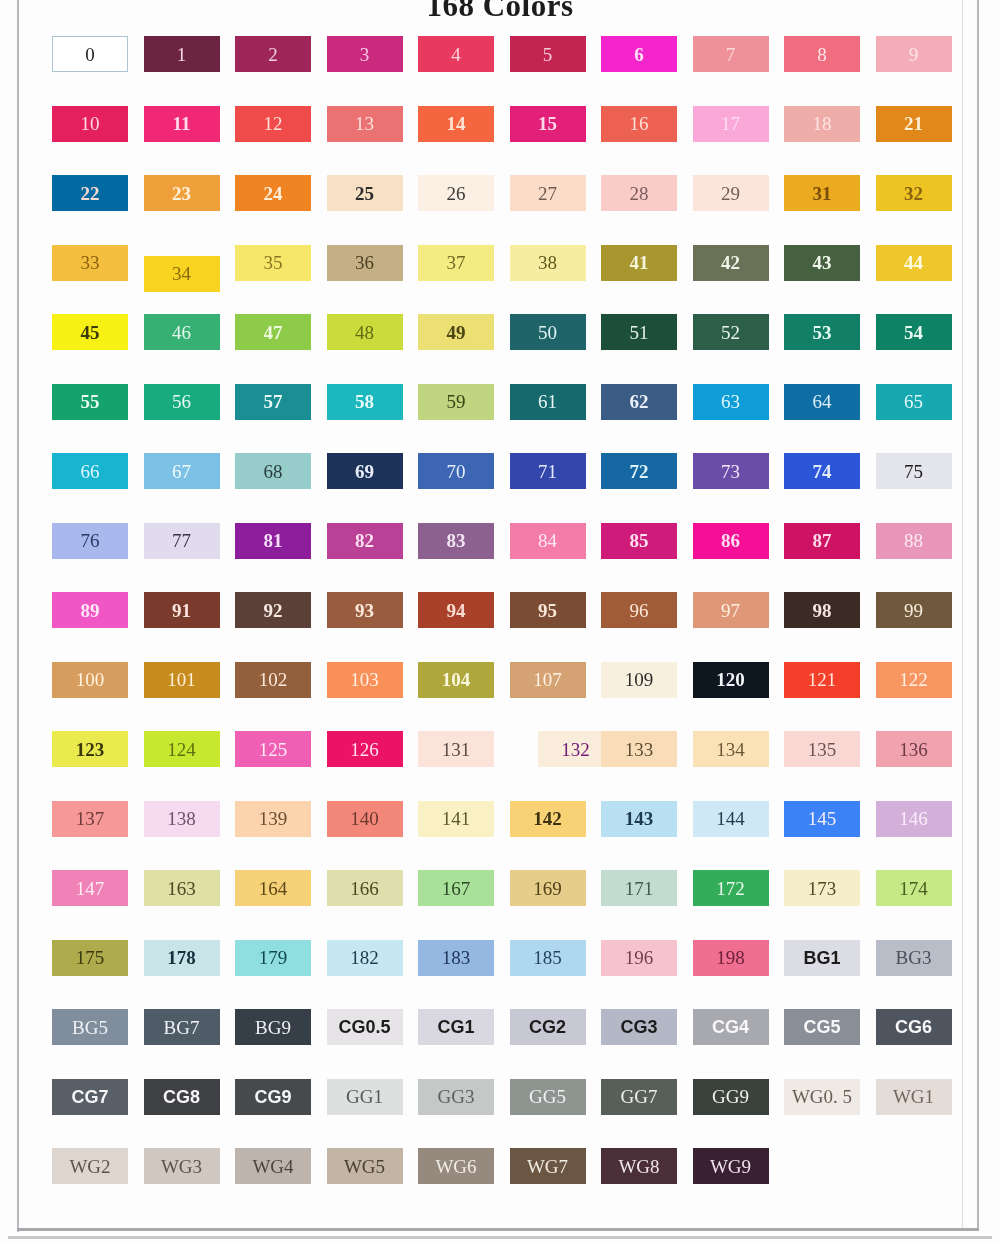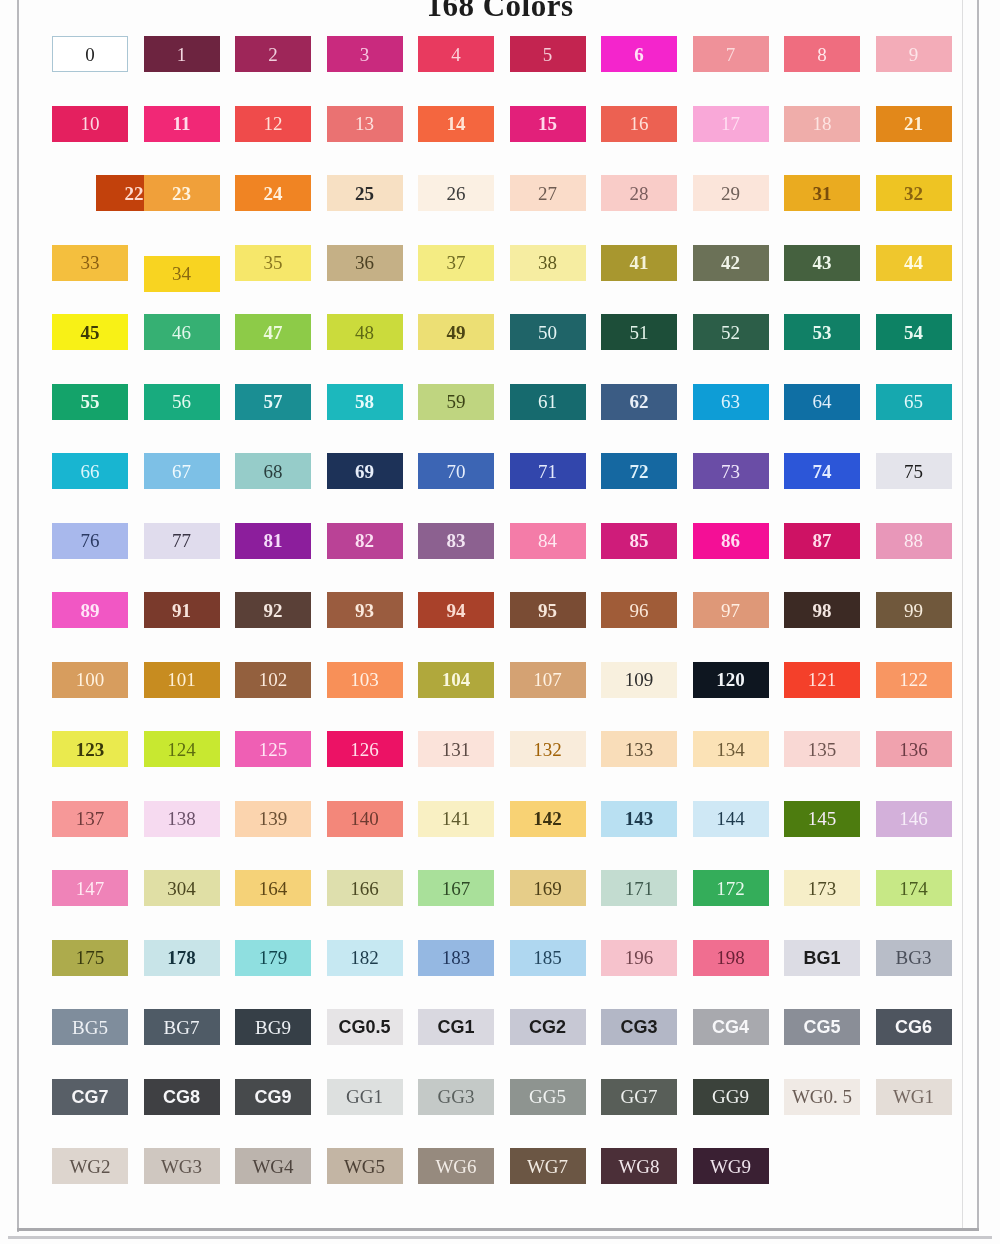--- a/index.html
+++ b/index.html
@@ -122,21 +122,21 @@
       </div>
       <div class="swatch" style="background: rgb(249, 168, 216); color: rgb(255, 223, 242);">
         <span>17</span>
       </div>
       <div class="swatch" style="background: rgb(239, 173, 170); color: rgb(253, 228, 226);">
         <span>18</span>
       </div>
       <div class="swatch bold" style="background: rgb(226, 136, 26); color: rgb(255, 240, 212);">
         <span>21</span>
       </div>
-      <div class="swatch bold" style="background: #c2410c; color: rgb(255, 220, 210); margin-left: 44px;">
+      <div class="swatch bold" style="background: #0369a1; color: rgb(255, 220, 210);">
         <span>22</span>
       </div>
       <div class="swatch bold" style="background: rgb(240, 160, 58); color: rgb(255, 243, 221);">
         <span>23</span>
       </div>
       <div class="swatch bold" style="background: rgb(240, 132, 35); color: rgb(255, 240, 220);">
         <span>24</span>
       </div>
       <div class="swatch bold" style="background: rgb(247, 224, 195); color: rgb(43, 43, 43);">
         <span>25</span>
@@ -377,21 +377,21 @@
       </div>
       <div class="swatch" style="background: rgb(239, 95, 180); color: rgb(255, 232, 245);">
         <span>125</span>
       </div>
       <div class="swatch" style="background: rgb(236, 18, 101); color: rgb(255, 223, 234);">
         <span>126</span>
       </div>
       <div class="swatch" style="background: rgb(251, 227, 218); color: rgb(91, 74, 68);">
         <span>131</span>
       </div>
-      <div class="swatch" style="background: rgb(249, 236, 219); color: #a16207;">
+      <div class="swatch" style="background: rgb(249, 236, 219); color: #701a75; margin-left: 28px;">
         <span>132</span>
       </div>
       <div class="swatch" style="background: rgb(249, 221, 185); color: rgb(92, 76, 52);">
         <span>133</span>
       </div>
       <div class="swatch" style="background: rgb(251, 226, 182); color: rgb(107, 89, 54);">
         <span>134</span>
       </div>
       <div class="swatch" style="background: rgb(249, 216, 212); color: rgb(109, 84, 80);">
         <span>135</span>
@@ -416,31 +416,31 @@
       </div>
       <div class="swatch bold" style="background: rgb(248, 210, 116); color: rgb(60, 50, 16);">
         <span>142</span>
       </div>
       <div class="swatch bold" style="background: rgb(185, 224, 242); color: rgb(29, 58, 77);">
         <span>143</span>
       </div>
       <div class="swatch" style="background: rgb(207, 232, 245); color: rgb(29, 58, 77);">
         <span>144</span>
       </div>
-      <div class="swatch" style="background: #4d7c0f; color: rgb(246, 236, 248);">
+      <div class="swatch" style="background: #3b82f6; color: rgb(246, 236, 248);">
         <span>145</span>
       </div>
       <div class="swatch" style="background: rgb(211, 176, 218); color: rgb(247, 238, 249);">
         <span>146</span>
       </div>
       <div class="swatch" style="background: rgb(239, 131, 184); color: rgb(255, 234, 243);">
         <span>147</span>
       </div>
       <div class="swatch" style="background: rgb(224, 223, 165); color: rgb(75, 71, 32);">
-        <span>304</span>
+        <span>163</span>
       </div>
       <div class="swatch" style="background: rgb(245, 210, 120); color: rgb(94, 71, 22);">
         <span>164</span>
       </div>
       <div class="swatch" style="background: rgb(222, 223, 173); color: rgb(76, 74, 36);">
         <span>166</span>
       </div>
       <div class="swatch" style="background: rgb(169, 224, 154); color: rgb(46, 74, 38);">
         <span>167</span>
       </div>

